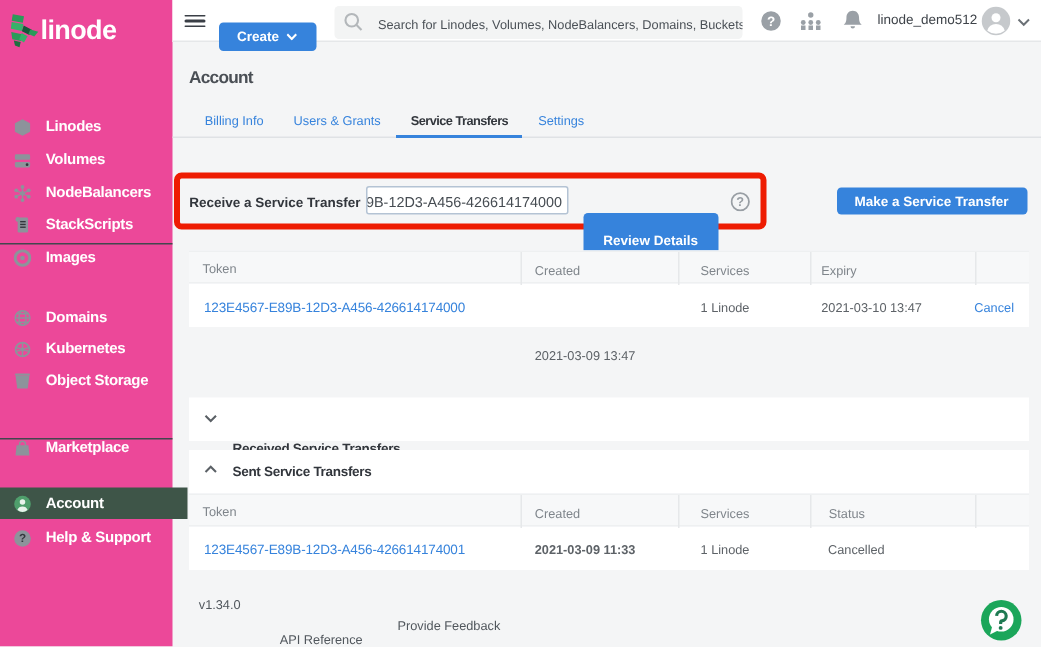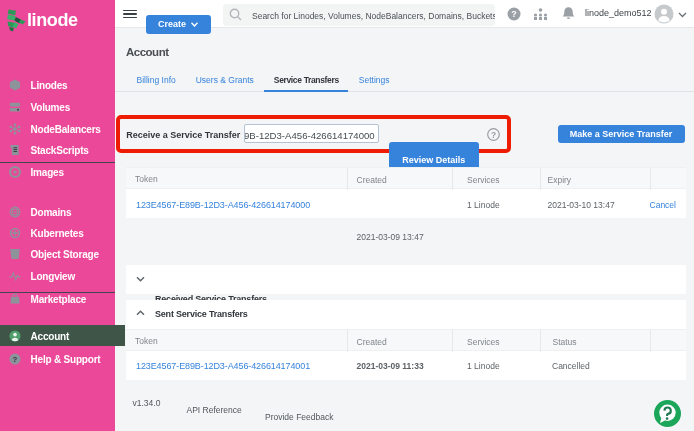--- a/index.html
+++ b/index.html
@@ -112,26 +112,20 @@
       </svg>
     <div class="tx">Kubernetes</div>
   </div>
   <div class="navitem" style="top:219.3px;">
     <svg class="ic" viewBox="0 0 13 13">
         <path d="M1.5 2.5h10l-1.2 9.5h-7.6z" fill="#8d939b"></path>
         <rect x="1" y="1" width="11" height="1.6" rx="0.8" fill="#8d939b"></rect>
       </svg>
     <div class="tx">Object Storage</div>
   </div>
-  <div class="navitem" style="top:240.5px;">
-    <svg class="ic" viewBox="0 0 13 13" fill="none" stroke="#8d939b" stroke-width="1.2">
-        <polyline points="0.5,7.5 3,7.5 4.8,3 7.2,10.5 9,6 10,7.5 12.5,7.5"></polyline>
-      </svg>
-    <div class="tx">Longview</div>
-  </div>
   <div class="navitem" style="top:263.8px;">
     <svg class="ic" viewBox="0 0 13 13">
         <path d="M2.2 4.2h8.6l.7 7.3H1.5z" fill="#8d939b"></path>
         <path d="M4.4 5.8V3.3a2.1 2.1 0 014.2 0v2.5" fill="none" stroke="#8d939b" stroke-width="1.1"></path>
       </svg>
     <div class="tx">Marketplace</div>
   </div>
 
   <div class="navdiv" style="top:292px;"></div>
 
@@ -265,21 +259,21 @@
   </div>
   <div style="position:relative; height:29px;">
     <div class="abs" style="left:10px; top:9.5px; font-size:9px; color:#3683dc; letter-spacing:-0.1px;">123E4567-E89B-12D3-A456-426614174001</div>
     <div class="abs" style="left:230.5px; top:9.5px; font-size:8.5px; color:#5d6267;font-weight:bold;">2021-03-09 11:33</div>
     <div class="abs" style="left:341px; top:9.5px; font-size:8.5px; color:#5d6267;">1 Linode</div>
     <div class="abs" style="left:426px; top:9.5px; font-size:8.5px; color:#5d6267;">Cancelled</div>
   </div>
 </div>
 
 <div class="abs" style="left:132.5px; top:398px; font-size:8.5px; color:#50565c;">v1.34.0</div>
-<div class="abs" style="left:186.5px; top:405px; font-size:8.5px; color:#50565c;">API Reference</div>
+<div class="abs" style="left:186.5px; top:421px; font-size:8.5px; color:#50565c;">API Reference</div>
 <div class="abs" style="left:265px; top:411.5px; font-size:8.5px; color:#50565c;">Provide Feedback</div>
 
 <svg class="abs" style="left:653px; top:399px;" width="29" height="29" viewBox="0 0 29 29">
   <circle cx="14.5" cy="14.5" r="13.5" fill="#1ba65a"></circle>
   <circle cx="14.5" cy="13.8" r="8.2" fill="#fff"></circle>
   <polygon points="7,24 12,21.5 8.5,18.5" fill="#fff"></polygon>
   <path d="M11.4 11.6 a3.2 3.2 0 113.6 3.3 c-.6.1-.9.55-.9 1.15 v0.95" fill="none" stroke="#1f7a52" stroke-width="2.1"></path>
   <circle cx="14.1" cy="19.6" r="1.3" fill="#1f7a52"></circle>
 </svg>
 

